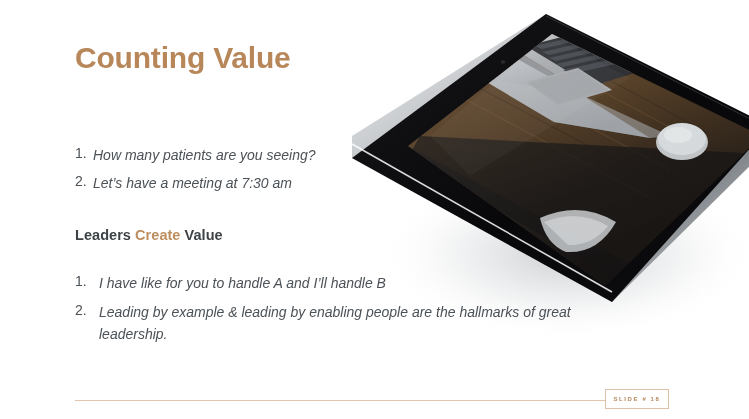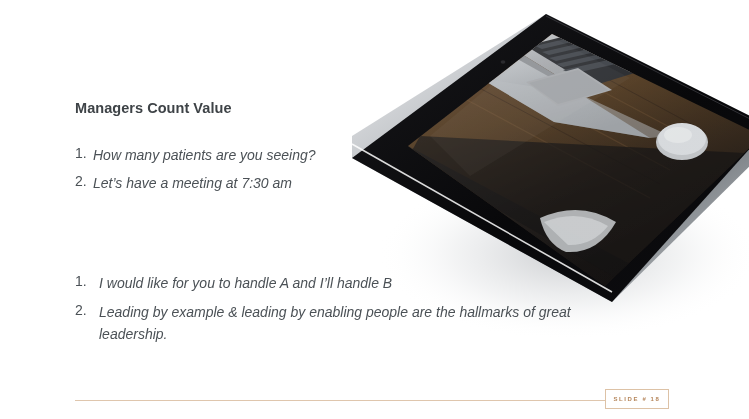--- a/index.html
+++ b/index.html
@@ -240,41 +240,42 @@
 
       <ellipse cx="173" cy="76" rx="2.4" ry="1.7" fill="#2a2a2e"></ellipse>
 
       <polyline points="22,158 282,306" fill="none" stroke="#ffffff" stroke-opacity="0.85" stroke-width="1.6"></polyline>
       <polyline points="216,30 438,142" fill="none" stroke="#4a4a50" stroke-opacity="0.6" stroke-width="1"></polyline>
     </svg>
   </div>
 
   <div class="content">
 
-
-    <h2 class="sub-heading sub-heading-1">
-      <span>Managers Count Value</span>
-    </h2>
+    <h1 class="slide-title">Counting Value</h1>
+
 
     <ol class="bullet-list list-managers">
       <li>
         <span class="bullet-num">1.</span>
         <span class="bullet-text">How many patients are you seeing?</span>
       </li>
       <li>
         <span class="bullet-num">2.</span>
         <span class="bullet-text">Let’s have a meeting at 7:30 am</span>
       </li>
     </ol>
 
+    <h2 class="sub-heading sub-heading-2">
+      <span>Leaders </span><span class="accent-word">Create</span><span> Value</span>
+    </h2>
 
     <ol class="bullet-list list-leaders">
       <li>
         <span class="bullet-num">1.</span>
-        <span class="bullet-text">I would like for you to handle A and I’ll handle B</span>
+        <span class="bullet-text">I have like for you to handle A and I’ll handle B</span>
       </li>
       <li>
         <span class="bullet-num">2.</span>
         <span class="bullet-text">Leading by example &amp; leading by enabling people are the hallmarks of great leadership.</span>
       </li>
     </ol>
   </div>
 
   <div class="footer-rule"></div>
 

